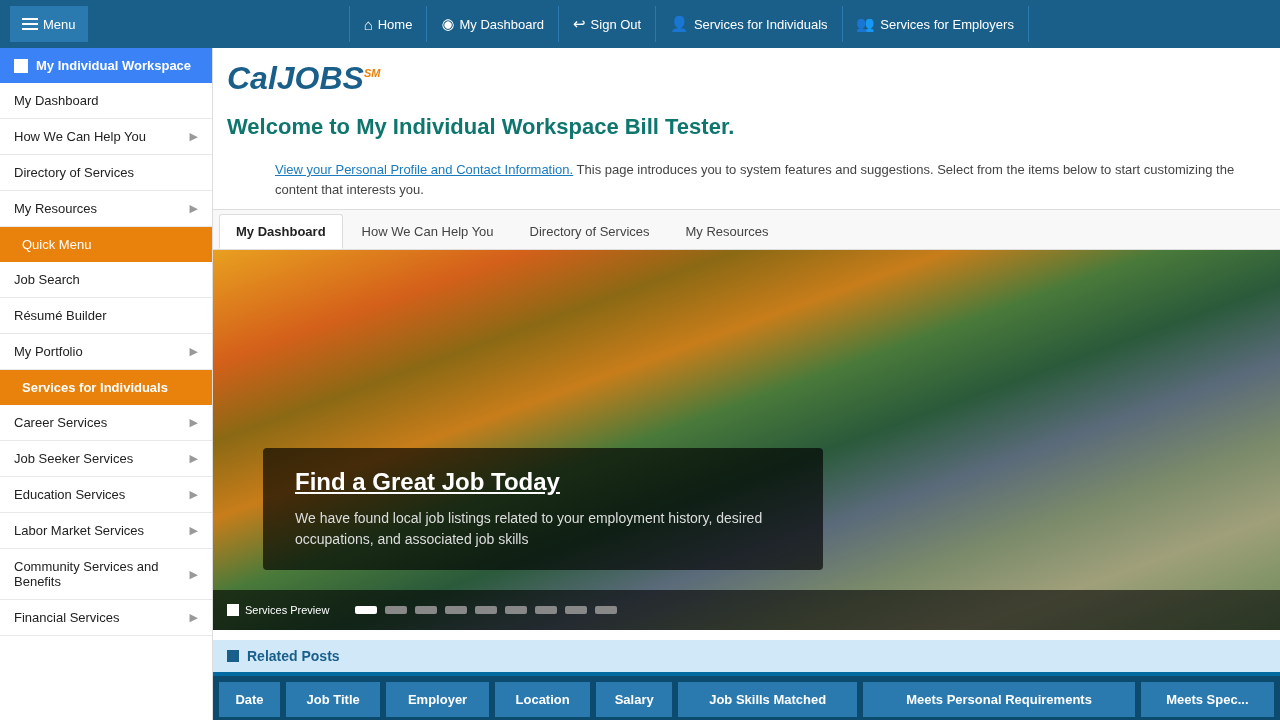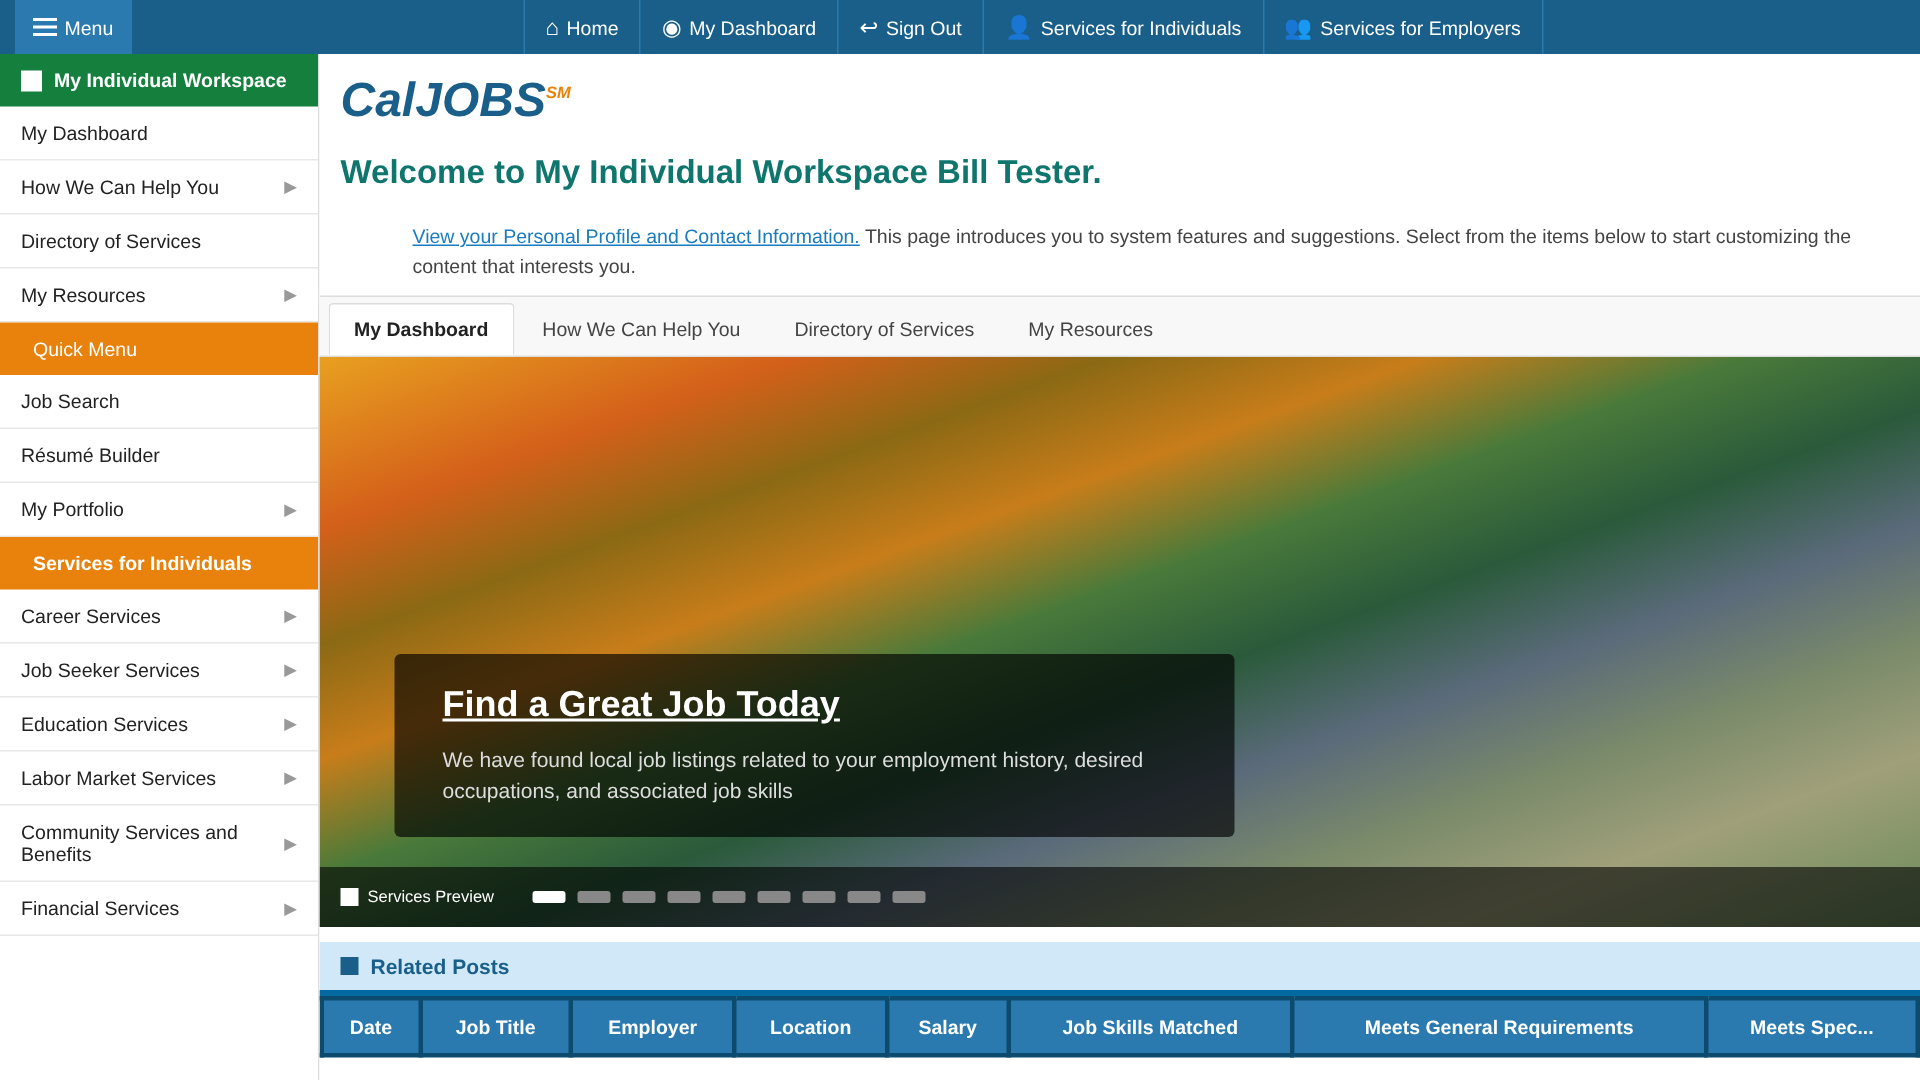--- a/index.html
+++ b/index.html
@@ -1,21 +1,21 @@
 <!DOCTYPE html>
 <html><head>
   <meta charset="utf-8">
   <style>
     * { margin: 0; padding: 0; box-sizing: border-box; }
     body { font-family: Arial, sans-serif; font-size: 13px; background: #fff; width: 1280px; height: 720px; overflow: hidden; }
 
     
     #top-nav {
       background: #1a5f8a;
-      height: 36px;
+      height: 48px;
       display: flex;
       align-items: center;
       padding: 0 10px;
       color: #fff;
       gap: 0;
     }
     .menu-btn {
       display: flex;
       align-items: center;
       gap: 5px;
@@ -61,21 +61,21 @@
     #sidebar {
       width: 213px;
       min-width: 213px;
       background: #fff;
       border-right: 1px solid #ddd;
       overflow-y: auto;
       overflow-x: hidden;
     }
 
     .sidebar-section-header {
-      background: #15803d;
+      background: #3b82f6;
       color: #fff;
       padding: 10px 14px;
       font-size: 13px;
       font-weight: bold;
       display: flex;
       align-items: center;
       gap: 8px;
       cursor: pointer;
     }
     .sidebar-section-header .sq-icon {
@@ -281,21 +281,21 @@
     .data-table {
       width: 100%;
       border-collapse: collapse;
       font-size: 12px;
     }
     .data-table th {
       background: #2a7ab0;
       color: #fff;
       padding: 10px 8px;
       text-align: center;
-      border: 3px solid #0c4a6e;
+      border: 6px solid #0c4a6e;
       font-size: 13px;
       margin-left: 12px;
     }
   </style>
 </head>
 <body>
 
 <div id="top-nav">
   <div class="menu-btn">
     <div class="hamburger">
@@ -462,21 +462,21 @@
       </div>
       <table class="data-table">
         <thead>
           <tr>
             <th>Date</th>
             <th>Job Title</th>
             <th>Employer</th>
             <th>Location</th>
             <th>Salary</th>
             <th>Job Skills Matched</th>
-            <th>Meets General Requirements</th>
+            <th>Meets Personal Requirements</th>
             <th>Meets Spec...</th>
           </tr>
         </thead>
         <tbody>
         </tbody>
       </table>
     </div>
 
   </div>
 </div>

